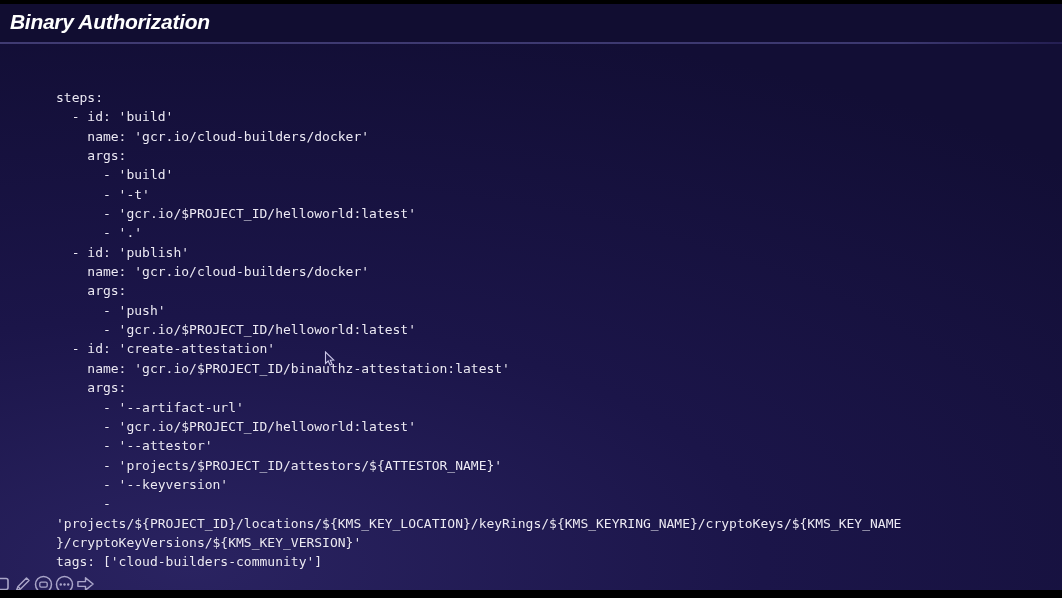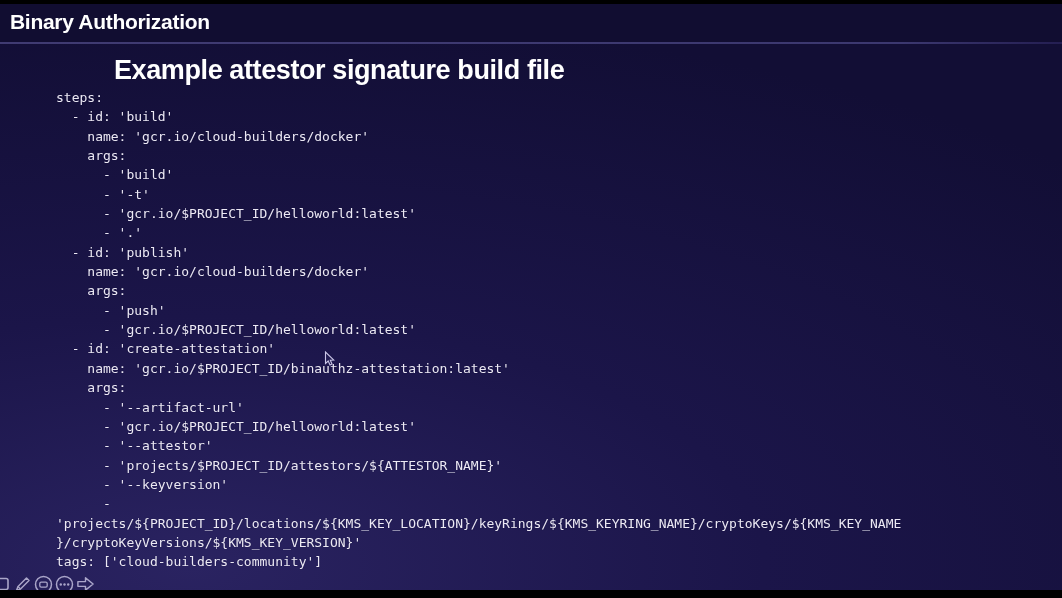--- a/index.html
+++ b/index.html
@@ -23,20 +23,21 @@
     height: 586px;
     background: radial-gradient(120% 95% at 18% 96%, #2a2361 0%, #1b1549 45%, #120e35 100%);
   }
   .header-bar {
     position: absolute;
     left: 0;
     top: 0;
     width: 100%;
     height: 38px;
     background: #110d31;
+    font-style: italic;
   }
   .header-title {
     position: absolute;
     left: 10px;
     top: 6px;
     color: #ffffff;
     font-size: 21px;
     font-weight: 700;
     letter-spacing: -0.3px;
     white-space: nowrap;
@@ -117,21 +118,20 @@
 
 <div class="screen">
 
   <div class="slide">
 
     <div class="header-bar">
       <div class="header-title">Binary Authorization</div>
     </div>
     <div class="divider"></div>
 
-    <h1 class="slide-title">Example attestor signature build file</h1>
 
     <pre class="code">steps:
   - id: 'build'
     name: 'gcr.io/cloud-builders/docker'
     args:
       - 'build'
       - '-t'
       - 'gcr.io/$PROJECT_ID/helloworld:latest'
       - '.'
   - id: 'publish'

